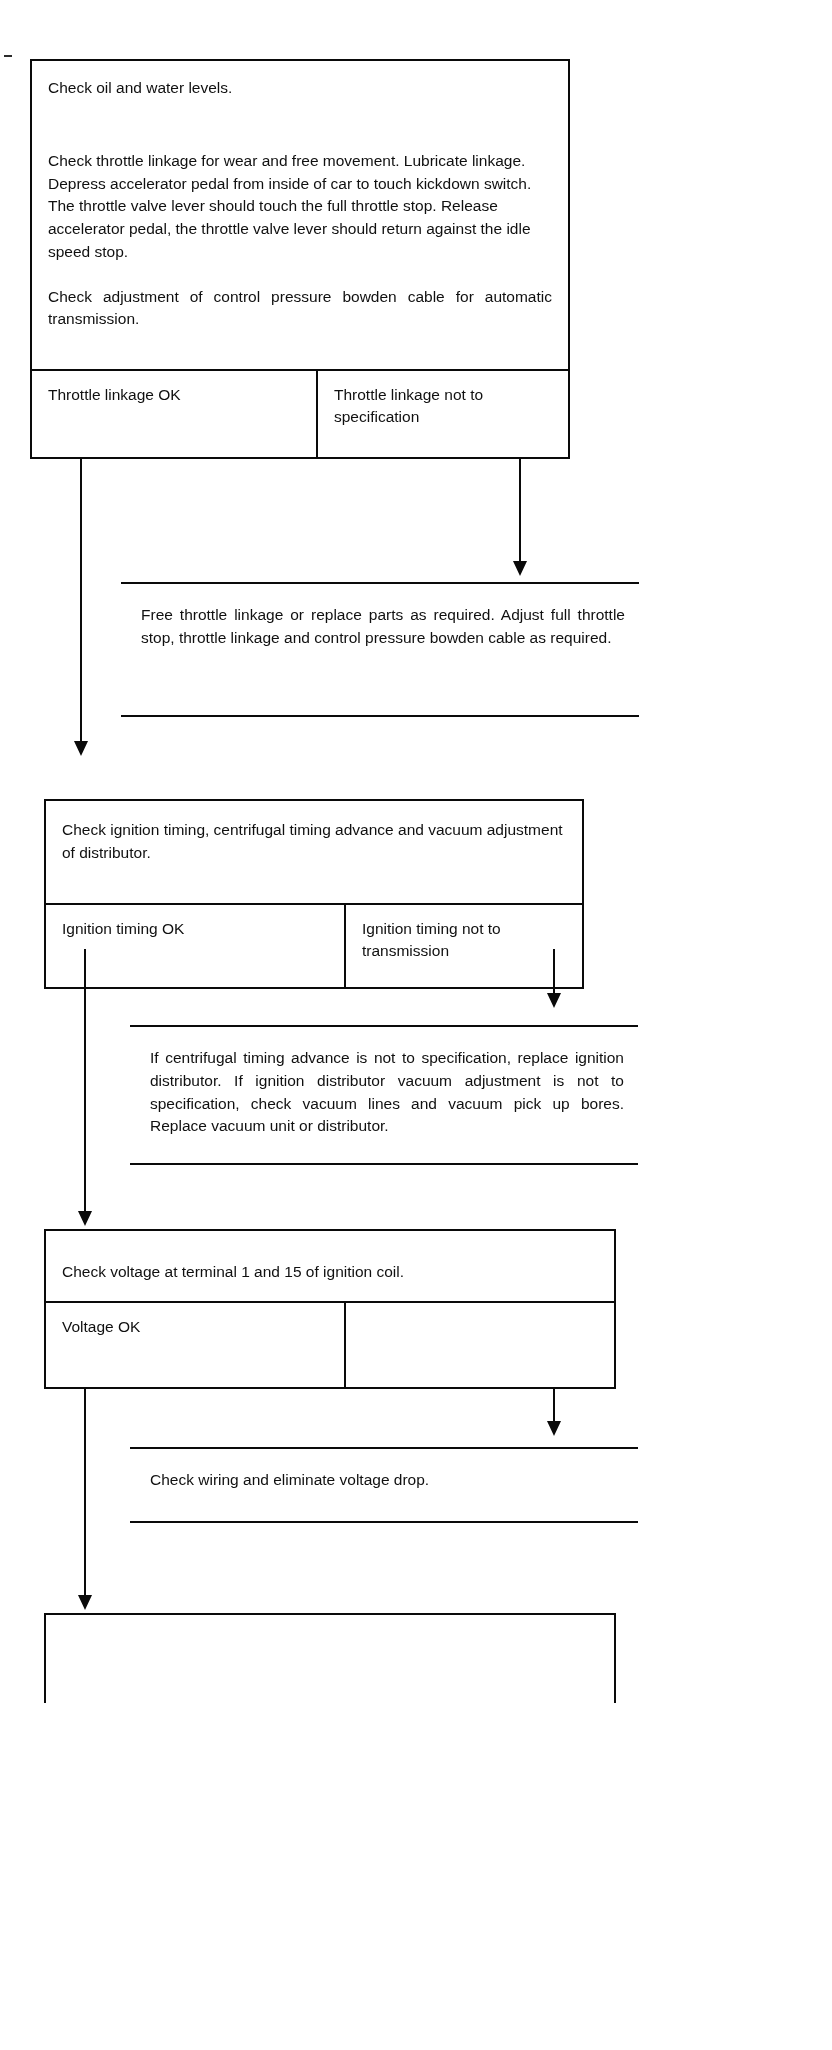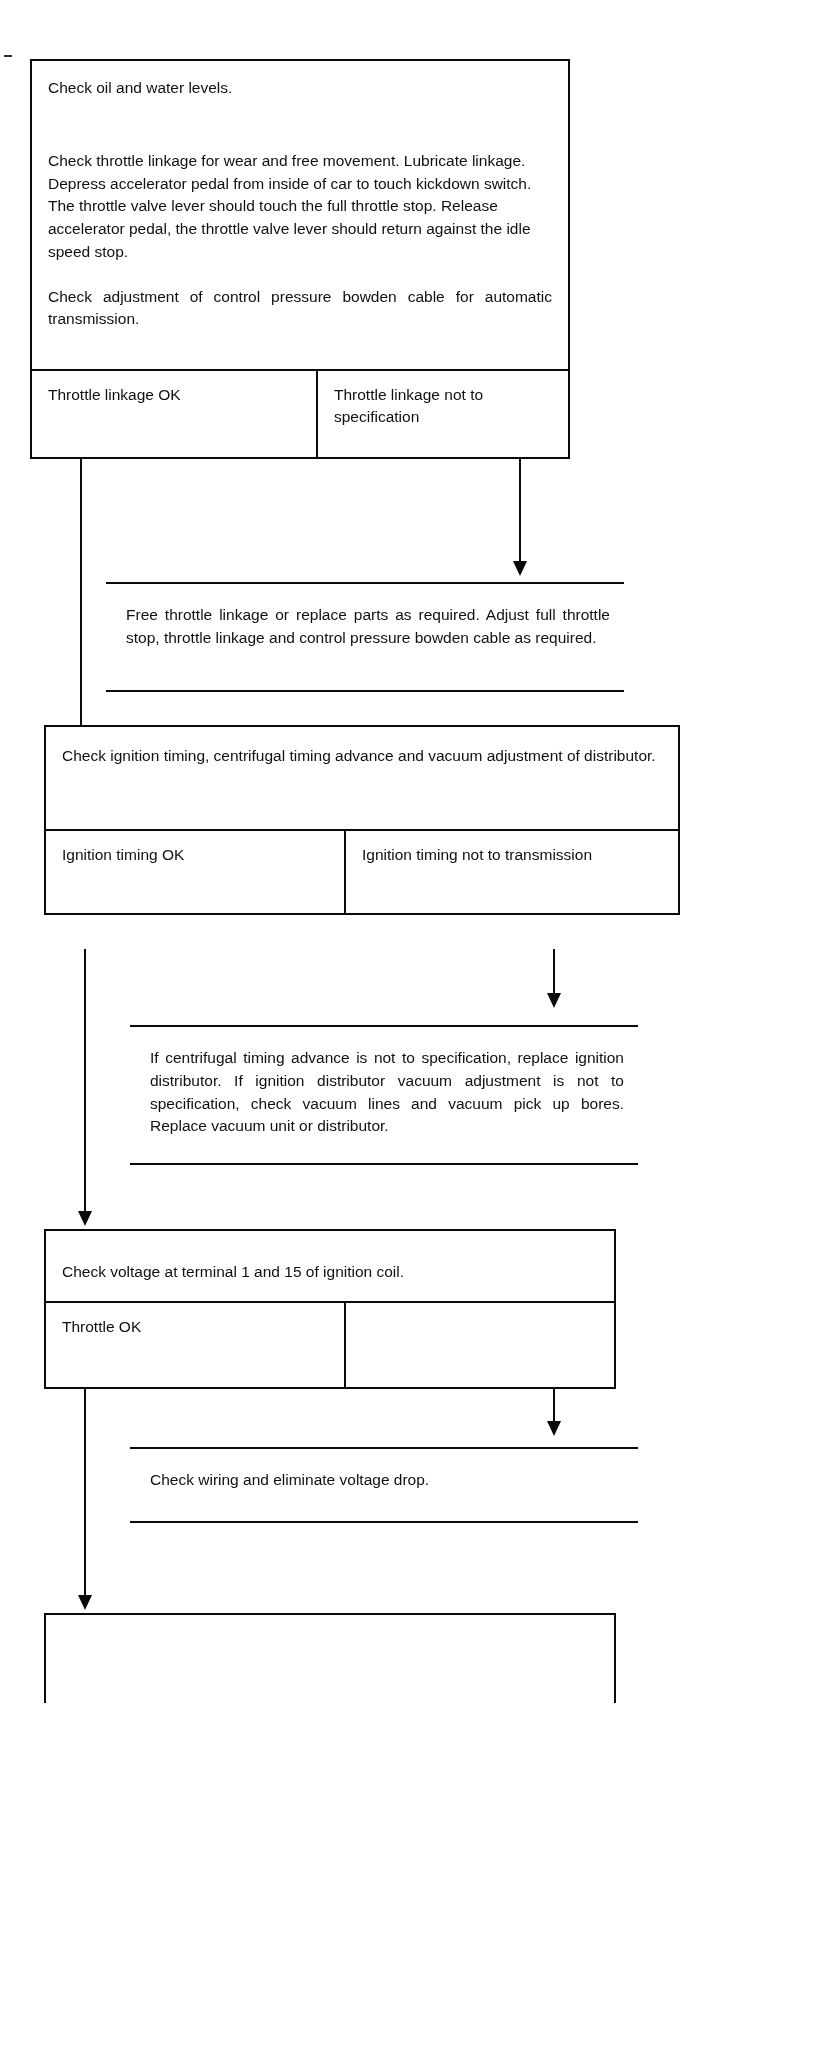--- a/index.html
+++ b/index.html
@@ -109,25 +109,25 @@
       <div class="cell right">Throttle linkage not to specification</div>
     </div>
   </div>
 
   <div class="vline" style="left:80px;top:418px;height:288px;"></div>
   <div class="arrow-head" style="left:74px;top:700px;"></div>
 
   <div class="vline" style="left:519px;top:418px;height:108px;"></div>
   <div class="arrow-head" style="left:513px;top:520px;"></div>
 
-  <div class="rule-block" style="left:106px;top:541px;width:518px;height:110px;">
+  <div class="rule-block" style="left:121px;top:541px;width:518px;height:135px;">
     <p class="just">Free throttle linkage or replace parts as required. Adjust full throttle stop, throttle linkage and control pressure bowden cable as required.</p>
   </div>
 
-  <div class="box" style="left:44px;top:684px;width:636px;height:190px;">
+  <div class="box" style="left:44px;top:758px;width:540px;height:190px;">
 
     <div class="box-head" style="height:104px;padding-top:18px;">
       <p class="para">Check ignition timing, centrifugal timing advance and vacuum adjustment of distributor.</p>
     </div>
 
     <div class="split" style="height:82px;">
       <div class="cell left" style="width:300px;flex:0 0 300px;">Ignition timing OK</div>
       <div class="cell right">Ignition timing not to transmission</div>
     </div>
   </div>
@@ -142,21 +142,21 @@
     <p class="just">If centrifugal timing advance is not to specification, replace ignition distributor. If ignition distributor vacuum adjustment is not to specification, check vacuum lines and vacuum pick up bores. Replace vacuum unit or distributor.</p>
   </div>
 
   <div class="box" style="left:44px;top:1188px;width:572px;height:160px;">
 
     <div class="box-head" style="height:72px;padding-top:30px;">
       <p class="para">Check voltage at terminal 1 and 15 of ignition coil.</p>
     </div>
 
     <div class="split" style="height:84px;">
-      <div class="cell left" style="width:300px;flex:0 0 300px;">Throttle OK</div>
+      <div class="cell left" style="width:300px;flex:0 0 300px;">Voltage OK</div>
     </div>
   </div>
 
   <div class="vline" style="left:84px;top:1348px;height:212px;"></div>
   <div class="arrow-head" style="left:78px;top:1554px;"></div>
 
   <div class="vline" style="left:553px;top:1348px;height:38px;"></div>
   <div class="arrow-head" style="left:547px;top:1380px;"></div>
 
   <div class="rule-block" style="left:130px;top:1406px;width:508px;height:76px;">

